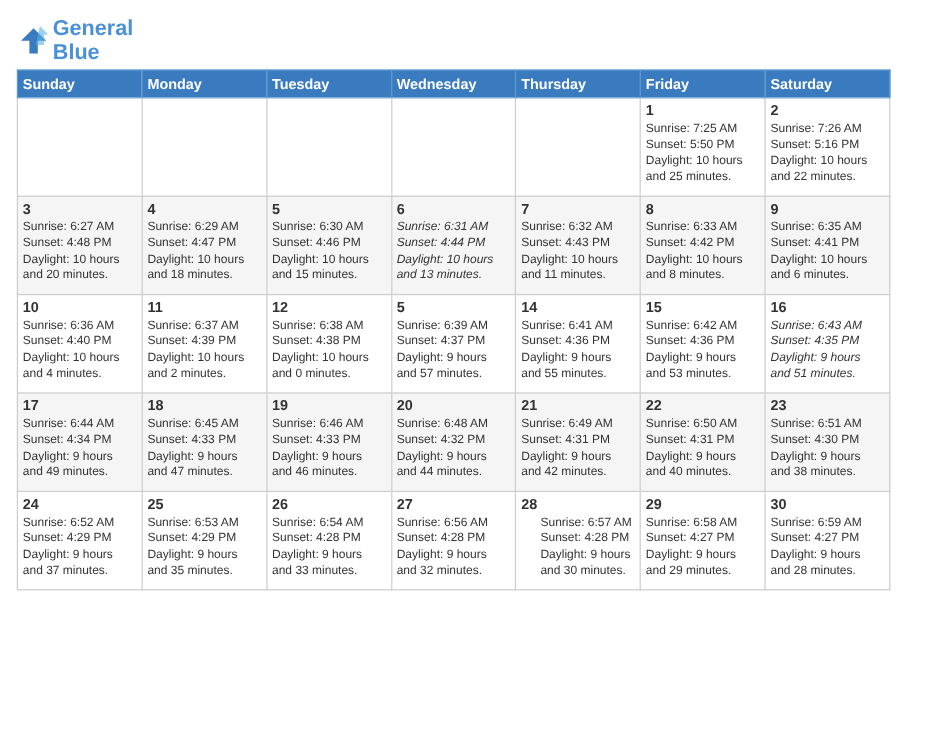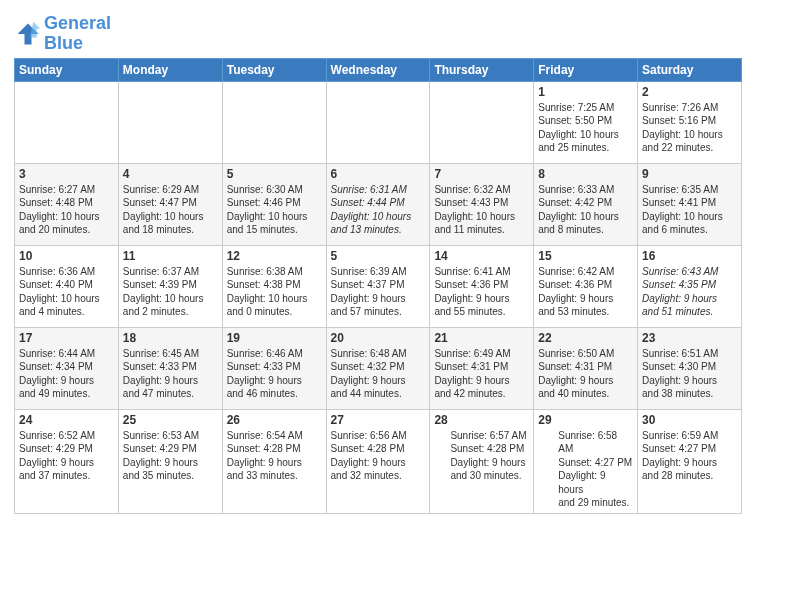--- a/index.html
+++ b/index.html
@@ -330,21 +330,21 @@
           </td>
           <td>
             <span class="day-number">28</span>
             <div class="day-info" style="white-space: pre-line; margin-left: 16px;">Sunrise: 6:57 AM
 Sunset: 4:28 PM
 Daylight: 9 hours
 and 30 minutes.</div>
           </td>
           <td>
             <span class="day-number">29</span>
-            <div class="day-info" style="white-space: pre-line; margin-left: 20px;">Sunrise: 6:58 AM
+            <div class="day-info" style="white-space: pre-line;">Sunrise: 6:58 AM
 Sunset: 4:27 PM
 Daylight: 9 hours
 and 29 minutes.</div>
           </td>
           <td>
             <span class="day-number">30</span>
             <div class="day-info" style="white-space: pre-line;">Sunrise: 6:59 AM
 Sunset: 4:27 PM
 Daylight: 9 hours
 and 28 minutes.</div>

